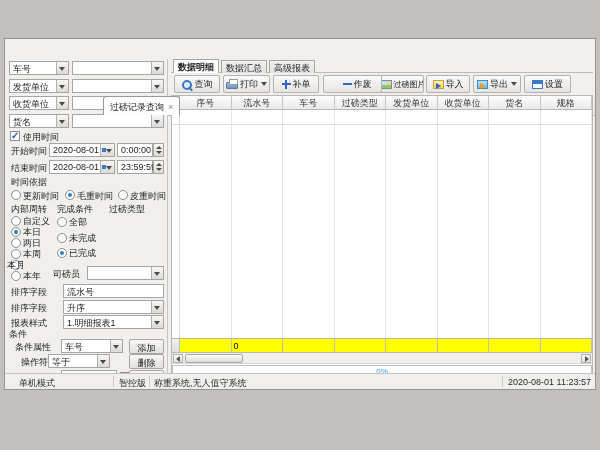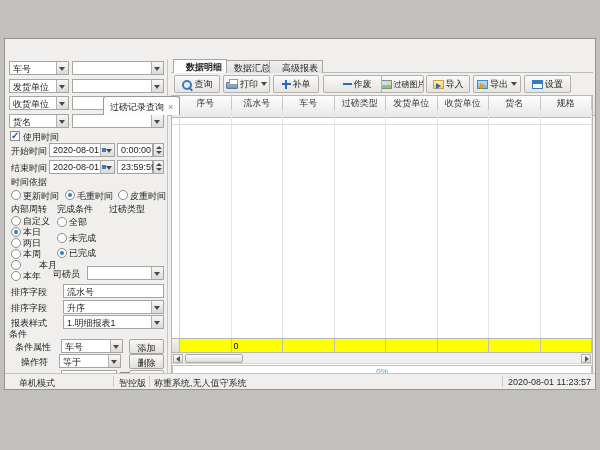--- a/index.html
+++ b/index.html
@@ -50,29 +50,29 @@
   .cbx.checked::after { content:"✓"; position:absolute; left:0px; top:-2px; color:#2557b0; font-size:10px; font-weight:bold; }
   .rad { position:absolute; width:10px; height:10px; background:#fff; border:1px solid #8f8d8a; border-radius:50%; }
   .rad.sel::after { content:""; position:absolute; left:2px; top:2px; width:4px; height:4px;
           border-radius:50%; background:#2f7fc1; }
   .btn { position:absolute; top:0; height:15px; text-align:center; padding-top:2px;
          background:linear-gradient(#f9f8f7,#e2e0dd); border:1px solid #a8a6a3; border-radius:2px; cursor:default; }
   .gbox { position:absolute; background:#fff; border:1px solid #adaba8; }
 
   
   .subtabs { position:absolute; left:0; top:0; right:0; height:14px; border-bottom:1px solid #bdbbb8; }
-  .stab { position:absolute; top:1px; height:13px; padding:1px 4px 0 12px; white-space:nowrap;
+  .stab { position:absolute; top:1px; height:13px; padding:1px 4px 0 4px; white-space:nowrap;
           background:linear-gradient(#f2f1f0,#e3e1df); border:1px solid #a8a6a3; border-bottom:none; }
   .stab.active { background:#fdfdfd; font-weight:bold; height:14px; top:0; z-index:2; }
   .toolbar { position:absolute; left:0; top:14px; right:0; height:22px; background:#f0efed; }
   .tbtn { position:absolute; top:2px; height:18px; background:linear-gradient(#fbfafa,#e6e4e1);
           border:1px solid #b3b1ae; border-radius:2px; display:flex; align-items:center;
           justify-content:center; gap:2px; white-space:nowrap; overflow:hidden; cursor:default; }
   .grid { position:absolute; left:0; top:36px; right:0; bottom:0; background:#fff; border:1px solid #b9b7b4; }
-  .ghead { position:absolute; left:0; top:0; right:0; height:22px; display:flex; }
+  .ghead { position:absolute; left:0; top:0; right:0; height:14px; display:flex; }
   .ghead .hc { flex:1; background:linear-gradient(#fdfdfd,#eae8e6); border-right:1px solid #c8c6c3;
           border-bottom:1px solid #b9b7b4; text-align:center; padding-top:1px; color:#333; overflow:hidden; white-space:nowrap; }
   .ghead .sel-col { flex:0 0 8px; }
   .gbody { position:absolute; left:0; top:14px; right:0; height:228px; display:flex; }
   .gbody .bc { flex:1; border-right:1px solid #e6e4e2; }
   .gbody .sel-col { flex:0 0 8px; border-right:1px solid #d8d6d4; }
   .rowline { position:absolute; left:0; right:0; top:28px; height:1px; background:#e0dedc; }
   .yrow { position:absolute; left:0; right:0; top:242px; height:15px; display:flex;
           border-top:1px solid #b9b7b4; border-bottom:1px solid #b9b7b4; }
   .yrow .yc { flex:1; background:#ffff00; border-right:1px solid #c0c0b0; padding:2px 0 0 2px; color:#000; }
@@ -224,21 +224,21 @@
 
       <span class="rad" style="left:6px;top:157px"></span>
           <span class="lbl" style="left:18px;top:156px">自定义</span>
       <span class="rad sel" style="left:6px;top:168px"></span>
           <span class="lbl" style="left:18px;top:167px">本日</span>
       <span class="rad" style="left:6px;top:179px"></span>
           <span class="lbl" style="left:18px;top:178px">两日</span>
       <span class="rad" style="left:6px;top:190px"></span>
           <span class="lbl" style="left:18px;top:189px">本周</span>
       <span class="rad" style="left:6px;top:201px"></span>
-          <span class="lbl" style="left:34px;top:200px">本月</span>
+          <span class="lbl" style="left:2px;top:200px">本月</span>
       <span class="rad" style="left:6px;top:212px"></span>
           <span class="lbl" style="left:18px;top:211px">本年</span>
 
       <span class="rad" style="left:52px;top:158px"></span>
           <span class="lbl" style="left:64px;top:157px">全部</span>
       <span class="rad" style="left:52px;top:174px"></span>
           <span class="lbl" style="left:64px;top:173px">未完成</span>
       <span class="rad sel" style="left:52px;top:189px"></span>
           <span class="lbl" style="left:64px;top:188px">已完成</span>
 
@@ -276,21 +276,21 @@
       <div class="lrow" style="top:280px">
         <span class="lbl" style="left:10px">条件属性</span>
         <div class="combo" style="left:56px;width:62px">
               <span class="cval">车号</span>
               <span class="carrow"></span>
             </div>
         <div class="btn" style="left:124px;width:35px">添加</div>
       </div>
       <div class="lrow" style="top:295px">
         <span class="lbl" style="left:16px">操作符</span>
-        <div class="combo" style="left:54px;width:62px">
+        <div class="combo" style="left:43px;width:62px">
               <span class="cval">等于</span>
               <span class="carrow"></span>
             </div>
         <div class="btn" style="left:124px;width:35px">删除</div>
       </div>
       <div class="lrow" style="top:311px">
         <span class="lbl" style="left:24px">值</span>
         <div class="field" style="left:56px;width:56px"></div>
         <span class="cbx" style="left:115px;top:2px"></span>
         <div class="btn" style="left:124px;width:35px"></div>

